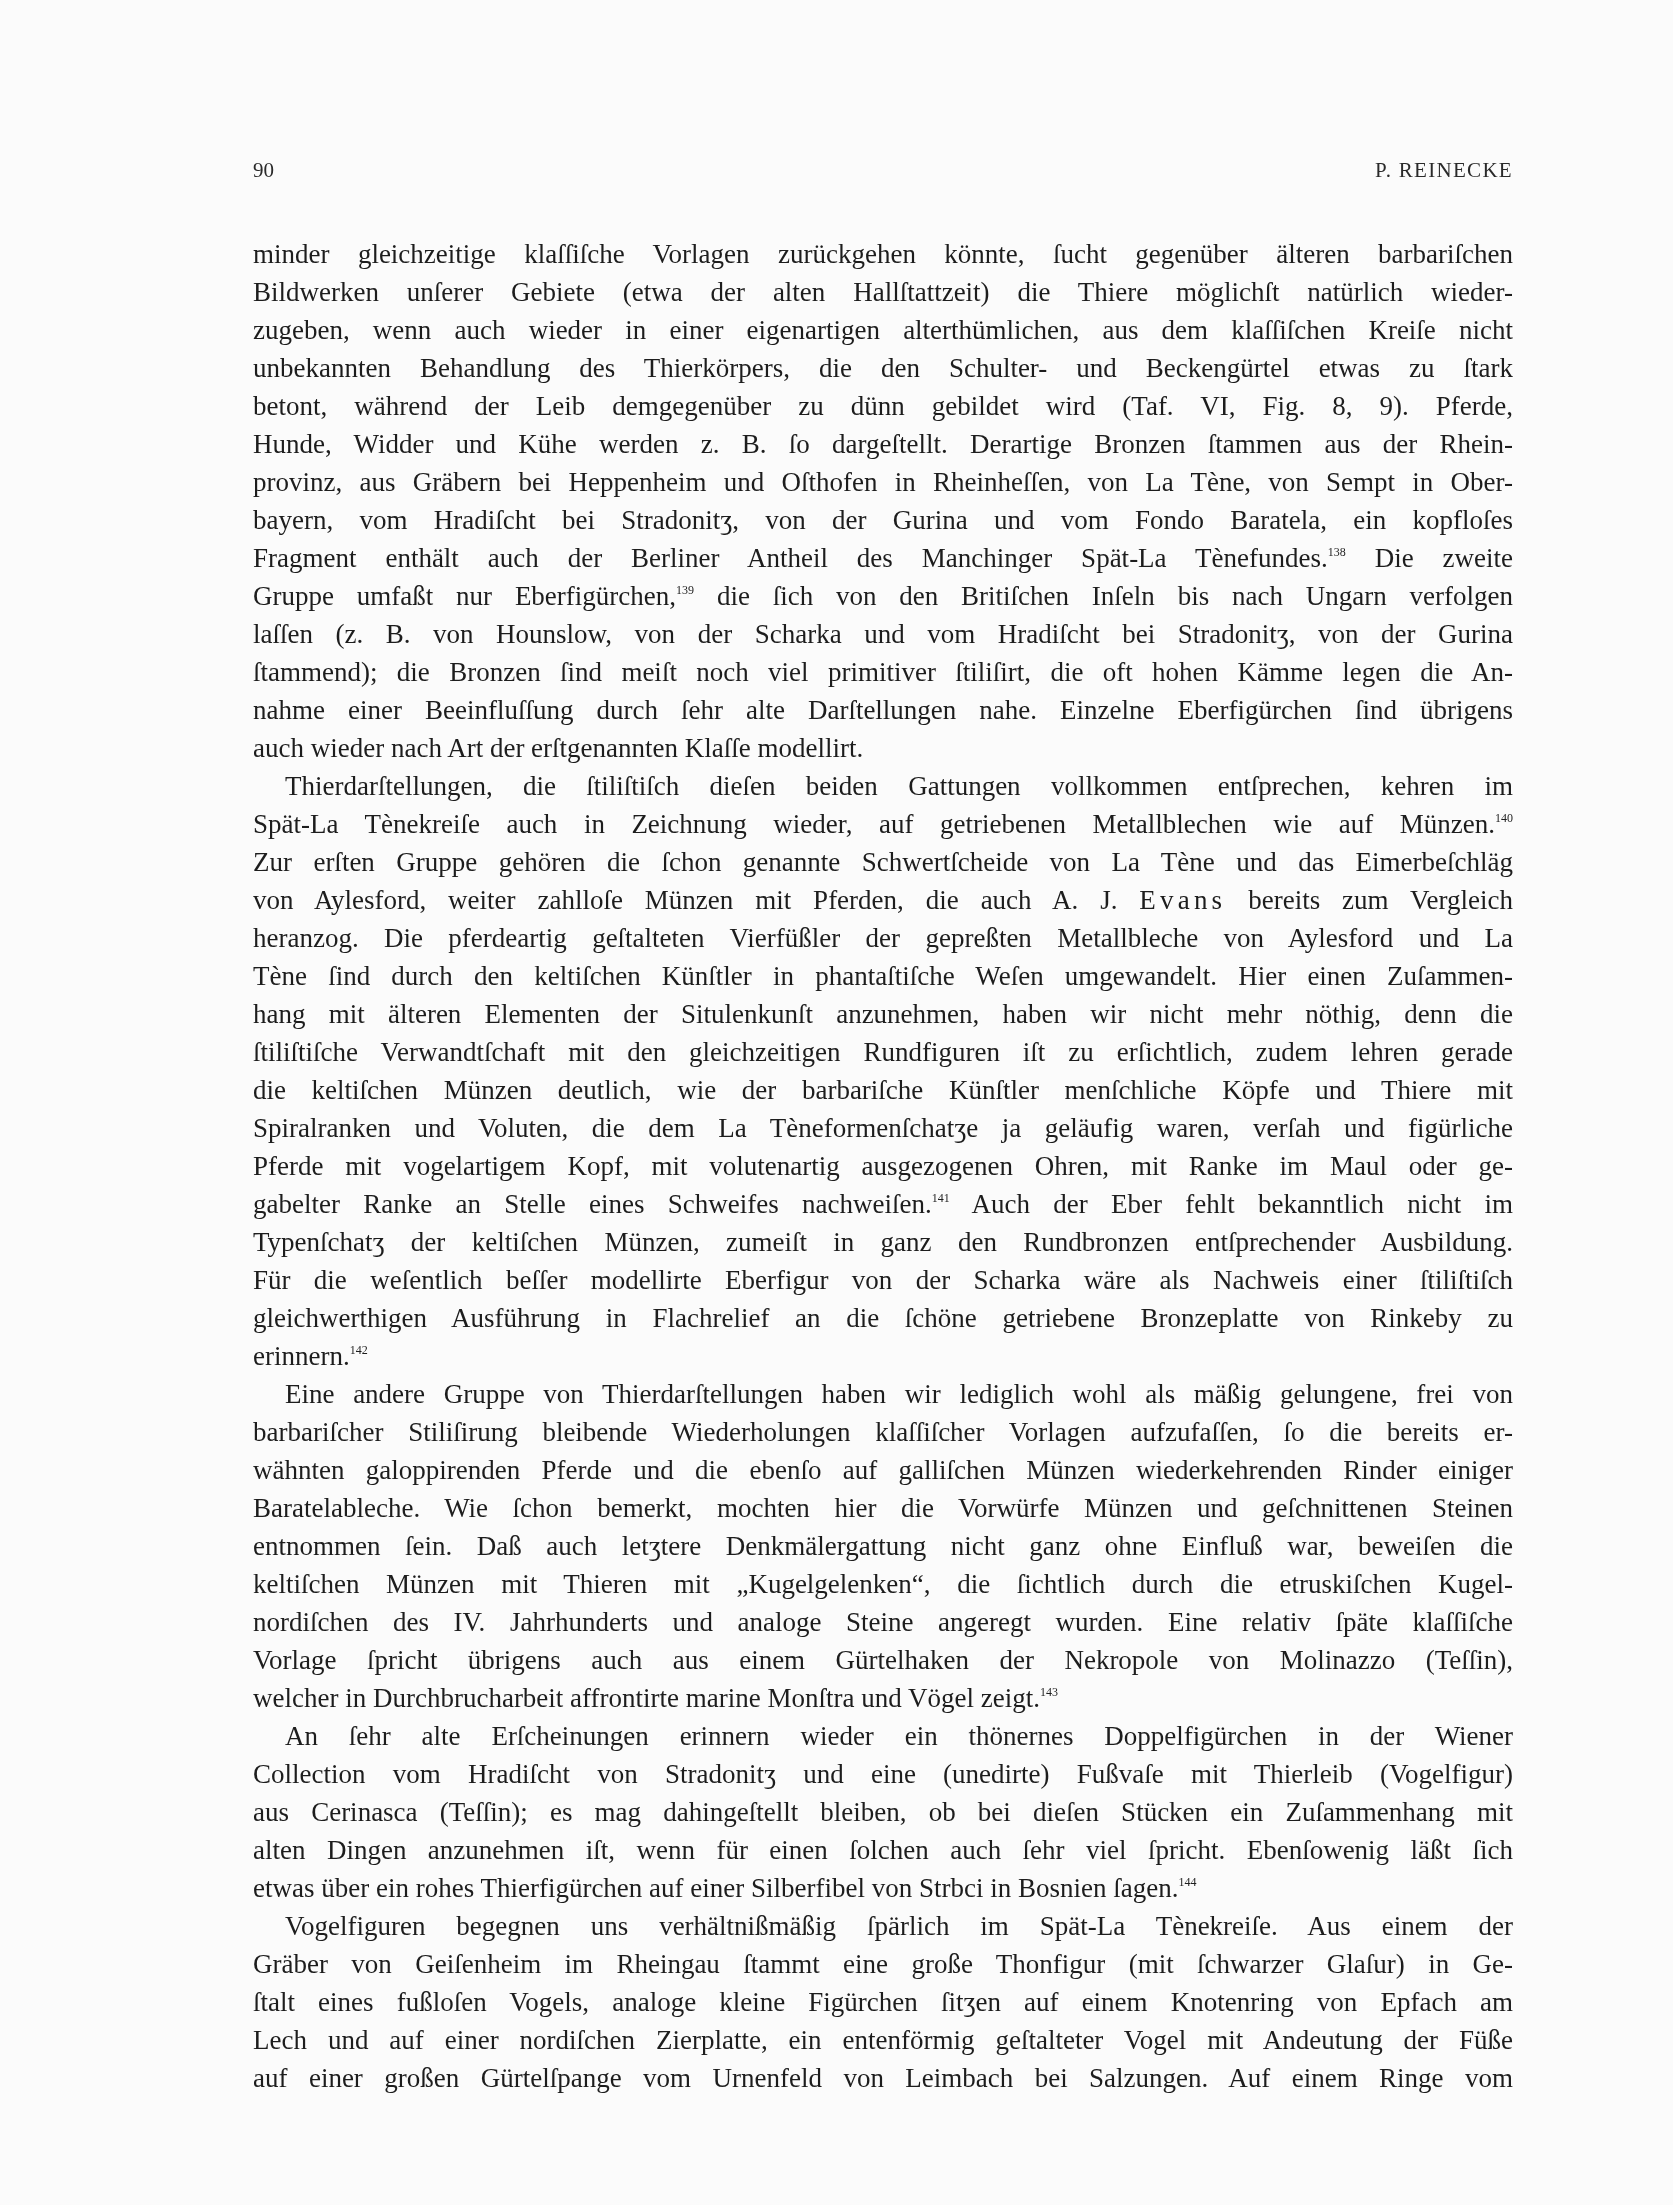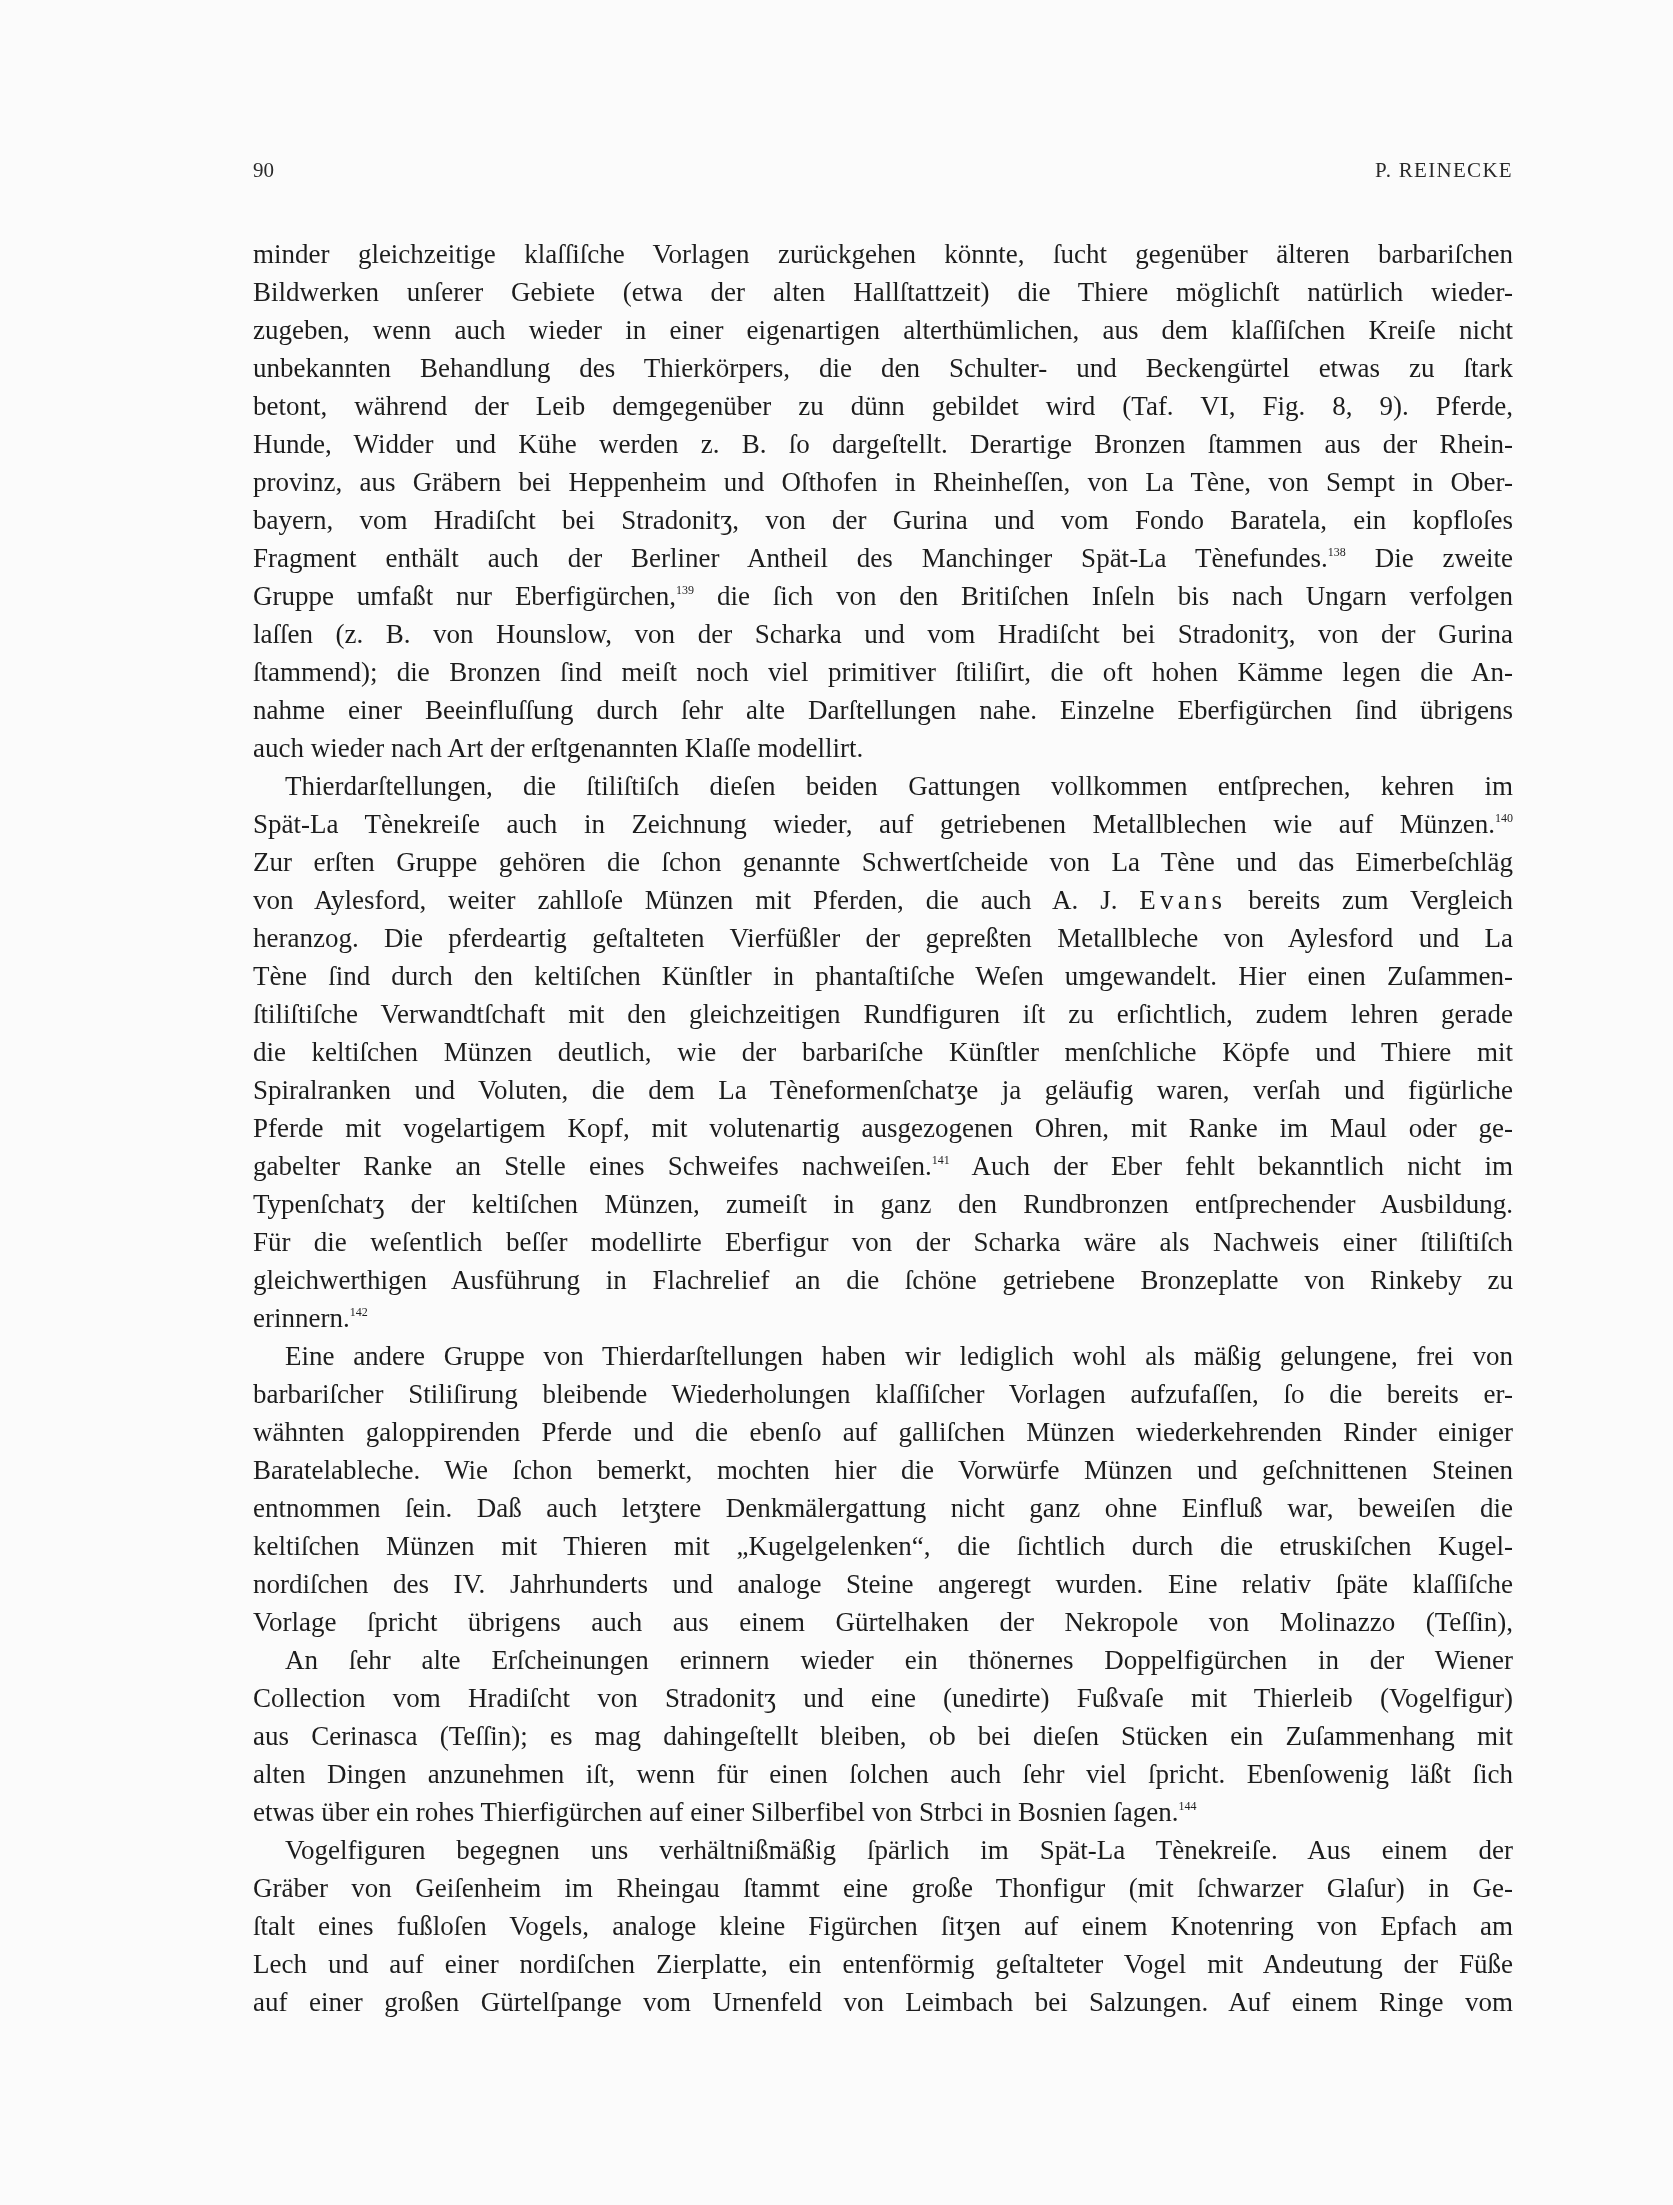--- a/index.html
+++ b/index.html
@@ -79,39 +79,41 @@
         <span class="line">nahme einer Beeinfluſſung durch ſehr alte Darſtellungen nahe.  Einzelne Eberfigürchen ſind übrigens</span>
         <span class="line last">auch wieder nach Art der erſtgenannten Klaſſe modellirt.</span>
       </div>
       <div class="para">
         <span class="line indent">Thierdarſtellungen, die ſtiliſtiſch dieſen beiden Gattungen vollkommen entſprechen, kehren im</span>
         <span class="line">Spät-La Tènekreiſe auch in Zeichnung wieder, auf getriebenen Metallblechen wie auf Münzen.<sup class="fn">140</sup></span>
         <span class="line">Zur erſten Gruppe gehören die ſchon genannte Schwertſcheide von La Tène und das Eimerbeſchläg</span>
         <span class="line">von Aylesford, weiter zahlloſe Münzen mit Pferden, die auch A. J. <span class="spaced">Evans</span> bereits zum Vergleich</span>
         <span class="line">heranzog.  Die pferdeartig geſtalteten Vierfüßler der gepreßten Metallbleche von Aylesford und La</span>
         <span class="line">Tène ſind durch den keltiſchen Künſtler in phantaſtiſche Weſen umgewandelt. Hier einen Zuſammen-</span>
+        <span class="line">hang mit älteren Elementen der Situlenkunſt anzunehmen, haben wir nicht mehr nöthig, denn die</span>
         <span class="line">ſtiliſtiſche Verwandtſchaft mit den gleichzeitigen Rundfiguren iſt zu erſichtlich, zudem lehren gerade</span>
         <span class="line">die keltiſchen Münzen deutlich, wie der barbariſche Künſtler menſchliche Köpfe und Thiere mit</span>
         <span class="line">Spiralranken und Voluten, die dem La Tèneformenſchatʒe ja geläufig waren, verſah und figürliche</span>
         <span class="line">Pferde mit vogelartigem Kopf, mit volutenartig ausgezogenen Ohren, mit Ranke im Maul oder ge-</span>
         <span class="line">gabelter Ranke an Stelle eines Schweifes nachweiſen.<sup class="fn">141</sup>  Auch der Eber fehlt bekanntlich nicht im</span>
         <span class="line">Typenſchatʒ der keltiſchen Münzen, zumeiſt in ganz den Rundbronzen entſprechender Ausbildung.</span>
         <span class="line">Für die weſentlich beſſer modellirte Eberfigur von der Scharka wäre als Nachweis einer ſtiliſtiſch</span>
         <span class="line">gleichwerthigen Ausführung in Flachrelief an die ſchöne getriebene Bronzeplatte von Rinkeby zu</span>
         <span class="line last">erinnern.<sup class="fn">142</sup></span>
       </div>
       <div class="para">
         <span class="line indent">Eine andere Gruppe von Thierdarſtellungen haben wir lediglich wohl als mäßig gelungene, frei von</span>
         <span class="line">barbariſcher Stiliſirung bleibende Wiederholungen klaſſiſcher Vorlagen aufzufaſſen, ſo die bereits er-</span>
         <span class="line">wähnten galoppirenden Pferde und die ebenſo auf galliſchen Münzen wiederkehrenden Rinder einiger</span>
         <span class="line">Baratelableche.  Wie ſchon bemerkt, mochten hier die Vorwürfe Münzen und geſchnittenen Steinen</span>
         <span class="line">entnommen ſein.  Daß auch letʒtere Denkmälergattung nicht ganz ohne Einfluß war, beweiſen die</span>
         <span class="line">keltiſchen Münzen mit Thieren mit „Kugelgelenken“, die ſichtlich durch die etruskiſchen Kugel-</span>
         <span class="line">nordiſchen des IV. Jahrhunderts und analoge Steine angeregt wurden.  Eine relativ ſpäte klaſſiſche</span>
         <span class="line">Vorlage ſpricht übrigens auch aus einem Gürtelhaken der Nekropole von Molinazzo (Teſſin),</span>
+        <span class="line last">welcher in Durchbrucharbeit affrontirte marine Monſtra und Vögel zeigt.<sup class="fn">143</sup></span>
       </div>
       <div class="para">
         <span class="line indent">An ſehr alte Erſcheinungen erinnern wieder ein thönernes Doppelfigürchen in der Wiener</span>
         <span class="line">Collection vom Hradiſcht von Stradonitʒ und eine (unedirte) Fußvaſe mit Thierleib (Vogelfigur)</span>
         <span class="line">aus Cerinasca (Teſſin); es mag dahingeſtellt bleiben, ob bei dieſen Stücken ein Zuſammenhang mit</span>
         <span class="line">alten Dingen anzunehmen iſt, wenn für einen ſolchen auch ſehr viel ſpricht.  Ebenſowenig läßt ſich</span>
         <span class="line last">etwas über ein rohes Thierfigürchen auf einer Silberfibel von Strbci in Bosnien ſagen.<sup class="fn">144</sup></span>
       </div>
       <div class="para">
         <span class="line indent">Vogelfiguren begegnen uns verhältnißmäßig ſpärlich im Spät-La Tènekreiſe.  Aus einem der</span>

